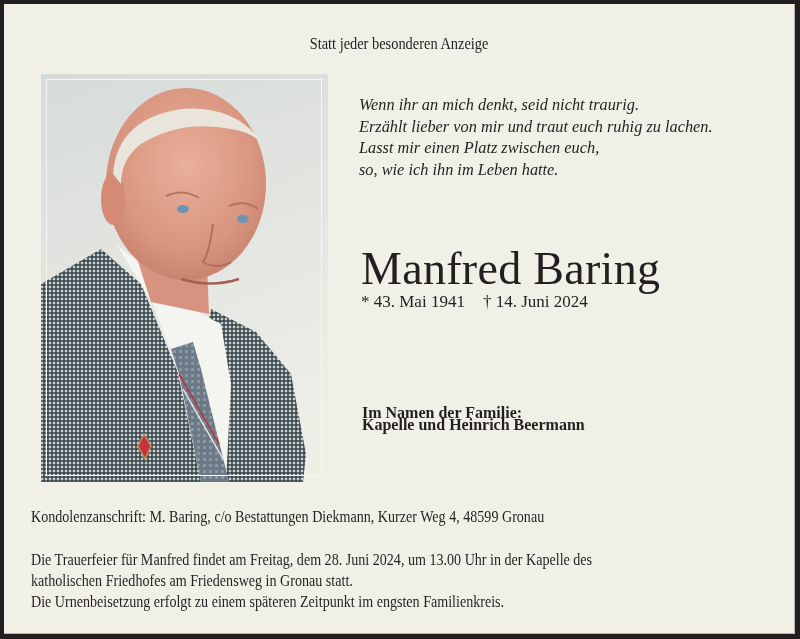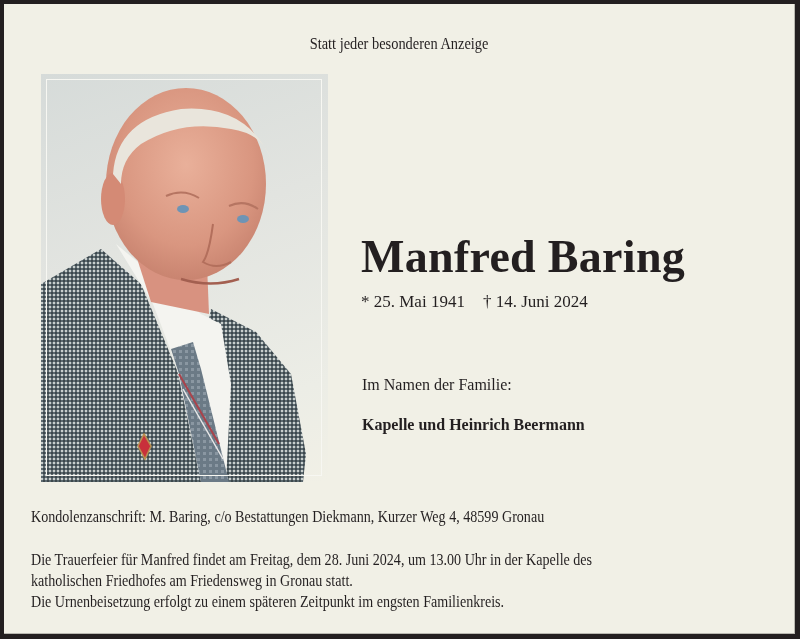--- a/index.html
+++ b/index.html
@@ -33,25 +33,25 @@
     border: 1.5px solid #f7f7f2; box-sizing: border-box;
     pointer-events: none; z-index: 5;
   }
   .photo svg { position: absolute; left: 0; top: 0; }
   
   .poem {
     left: 355px; top: 90px; font-style: italic; font-size: 17px; line-height: 21.5px;
   }
   .poem div { transform: scaleX(0.96); transform-origin: left; }
   .name {
-    left: 357px; top: 226px; font-weight: bold; font-size: 46px; letter-spacing: 0.3px; text-align: center;
+    left: 357px; top: 238px; font-weight: normal; font-size: 46px; letter-spacing: 0.3px; text-align: center;
   }
   .dates { left: 357px; top: 288px; font-size: 17px; }
   .dates .sep { display: inline-block; width: 18px; }
-  .family-label { left: 358px; top: 372px; font-weight: normal; font-size: 16px; }
+  .family-label { left: 358px; top: 400px; font-weight: bold; font-size: 16px; }
   .family-names { left: 358px; top: 412px; font-weight: bold; font-size: 16px; }
   .body-text {
     left: 27px; font-size: 16px; transform: scaleX(0.88); transform-origin: left;
   }
   .condolence { top: 504px; }
   .p1 { top: 547px; }
   .p2 { top: 568px; }
   .p3 { top: 589px; }
 </style>
 </head>
@@ -103,25 +103,31 @@
       <ellipse cx="202" cy="145" rx="6" ry="4" fill="#6e94b5"></ellipse>
       <path d="M125 122 Q142 114 158 124" stroke="#b67562" stroke-width="2" fill="none"></path>
       <path d="M188 132 Q203 125 217 135" stroke="#b67562" stroke-width="2" fill="none"></path>
 
       <path d="M172 150 Q168 180 162 188 Q175 196 190 188" stroke="#b36f5c" stroke-width="2" fill="none"></path>
       <path d="M140 205 Q170 214 198 205" stroke="#a35f50" stroke-width="2.5" fill="none"></path>
     </svg>
     <div class="photo-inner-line"></div>
   </div>
 
+  <div class="abs poem">
+    <div>Wenn ihr an mich denkt, seid nicht traurig.</div>
+    <div>Erzählt lieber von mir und traut euch ruhig zu lachen.</div>
+    <div>Lasst mir einen Platz zwischen euch,</div>
+    <div>so, wie ich ihn im Leben hatte.</div>
+  </div>
 
   <div class="abs name">Manfred Baring</div>
 
   <div class="abs dates">
-    <span>* 25. Mai 1941</span><span class="sep"></span><span>† 14. Juni 2024</span>
+    <span>* 43. Mai 1941</span><span class="sep"></span><span>† 14. Juni 2024</span>
   </div>
 
   <div class="abs family-label">Im Namen der Familie:</div>
   <div class="abs family-names">Kapelle und Heinrich Beermann</div>
 
   <div class="abs body-text condolence">Kondolenzanschrift: M. Baring, c/o Bestattungen Diekmann, Kurzer Weg 4, 48599 Gronau</div>
 
   <div class="abs body-text p1">Die Trauerfeier für Manfred findet am Freitag, dem 28. Juni 2024, um 13.00 Uhr in der Kapelle des</div>
   <div class="abs body-text p2">katholischen Friedhofes am Friedensweg in Gronau statt.</div>
   <div class="abs body-text p3">Die Urnenbeisetzung erfolgt zu einem späteren Zeitpunkt im engsten Familienkreis.</div>

